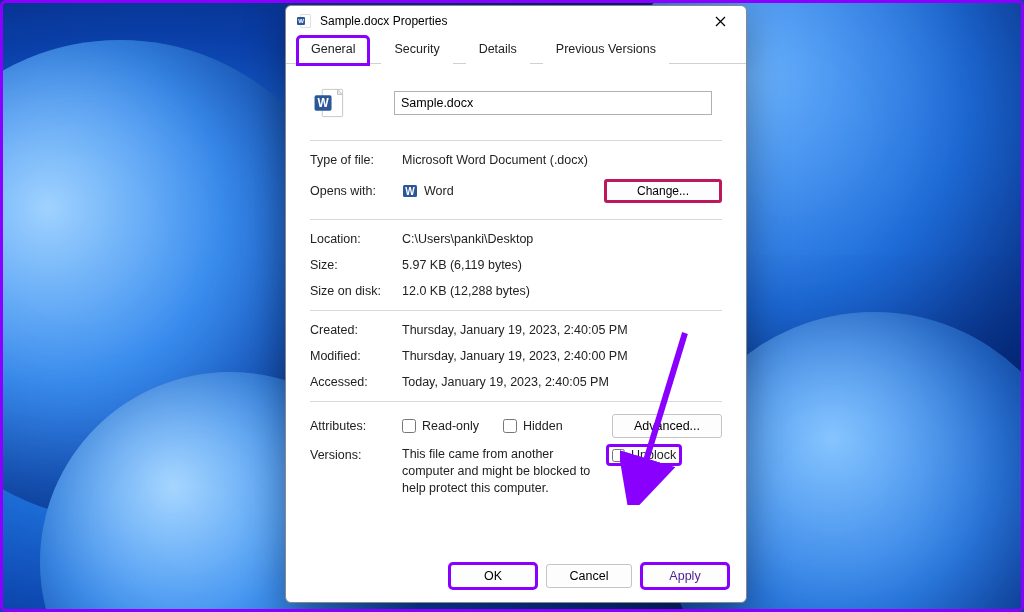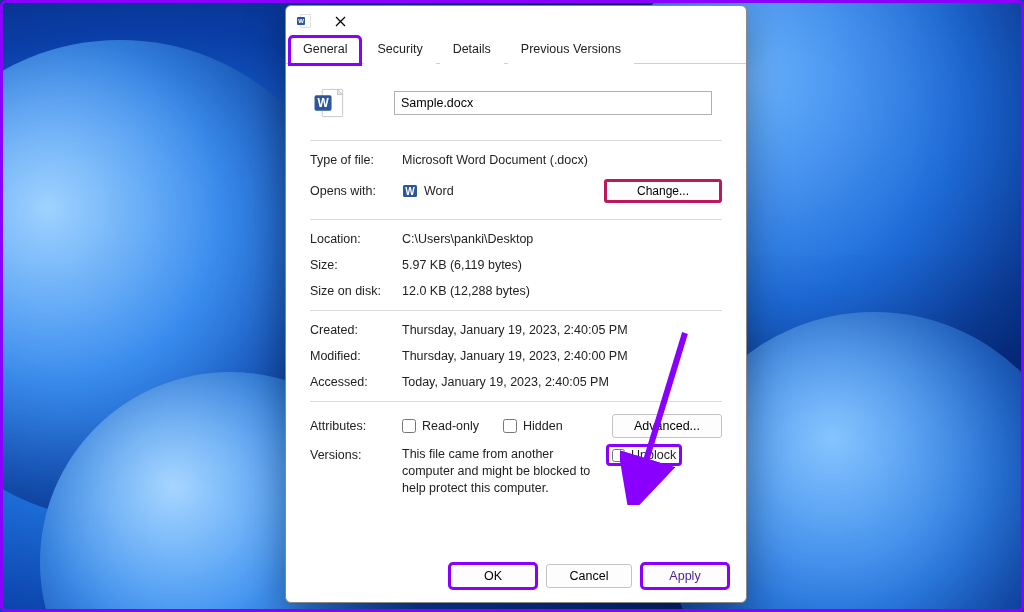--- a/index.html
+++ b/index.html
@@ -22,21 +22,21 @@
     position: absolute; left: 285px; top: 5px; width: 462px; height: 598px;
     background: #ffffff; border: 1px solid #888; border-radius: 6px;
     box-shadow: 0 10px 40px rgba(0,0,0,0.35);
     display: flex; flex-direction: column;
   }
   .titlebar { height: 30px; display: flex; align-items: center; padding: 0 6px 0 10px; }
   .titlebar .word-icon { width: 16px; height: 16px; margin-right: 8px; }
   .titlebar .title { font-size: 12px; color: #000; flex: 1; }
   .titlebar .close-btn { width: 40px; height: 26px; display: flex; align-items: center; justify-content: center; cursor: pointer; border-radius: 4px; }
   
-  .tabs { display: flex; height: 28px; border-bottom: 1px solid #d0d0d0; padding-left: 4px; gap: 4px; }
+  .tabs { display: flex; height: 28px; border-bottom: 1px solid #d0d0d0; padding-left: 12px; gap: 13px; }
   .tab { padding: 4px 12px 0; font-size: 12.5px; color: #222; cursor: pointer; border: 1px solid transparent; border-bottom: none; position: relative; top: 1px; background: #fff;}
   .tab.active { border-color: #d0d0d0; border-bottom: 1px solid #fff; border-radius: 3px 3px 0 0;}
   
   .content { flex: 1; padding: 12px 24px 8px; font-size: 12.5px; color: #222; }
   .row { display: flex; align-items: center; padding: 4px 0; }
   .sep { border-top: 1px solid #d9d9d9; margin: 8px 0; }
   .label-col { width: 92px; flex-shrink: 0; }
   .value-col { flex: 1; }
   
   .filename-input { width: 318px; height: 24px; padding: 2px 6px; border: 1px solid #b0b0b0; font-size: 12.5px; }
@@ -75,20 +75,21 @@
   <div class="petal p4"></div>
 </div>
 
 <div class="dialog">
   <div class="titlebar">
     <svg class="word-icon" viewBox="0 0 32 32">
       <rect x="9" y="3" width="20" height="26" rx="1" fill="#fff" stroke="#bfbfbf"></rect>
       <rect x="2" y="8" width="16" height="16" rx="2" fill="#2b579a"></rect>
       <text x="10" y="20" text-anchor="middle" font-size="12" font-weight="bold" fill="#fff" font-family="Segoe UI">W</text>
     </svg>
+    <span class="title">Sample.docx Properties</span>
     <div class="close-btn">
       <svg width="11" height="11" viewBox="0 0 11 11">
           <path d="M1 1 L10 10 M10 1 L1 10" stroke="#000" stroke-width="1.2"></path>
         </svg>
     </div>
   </div>
 
   <div class="tabs">
     <div class="tab active highlight">General</div>
     <div class="tab">Security</div>

